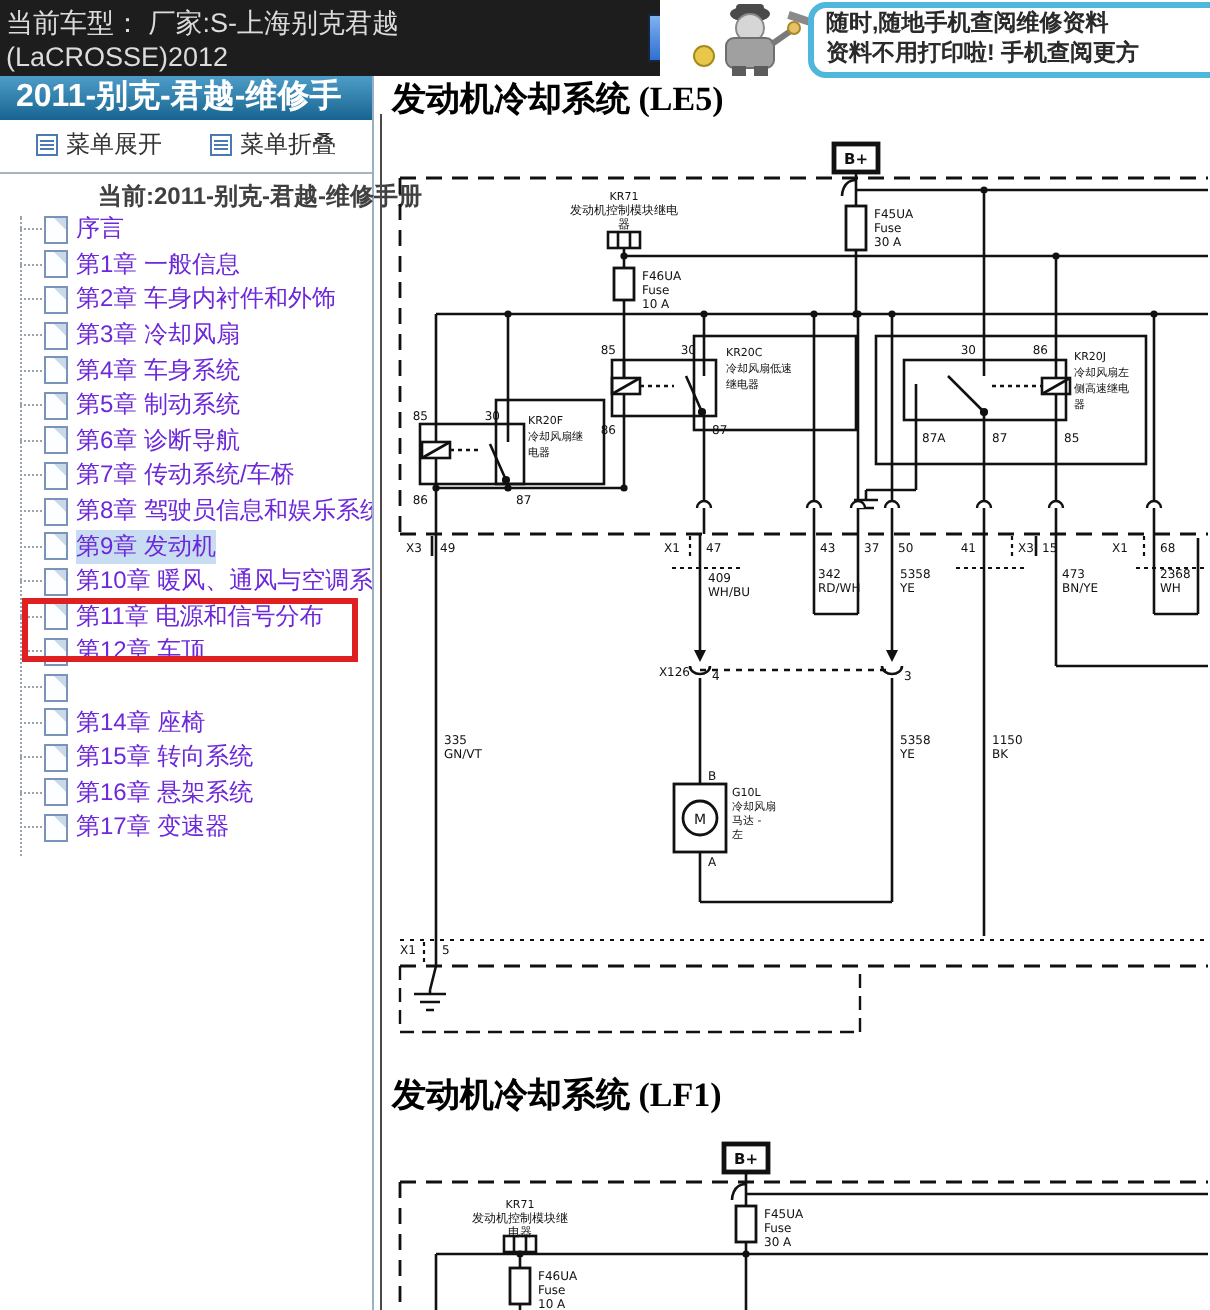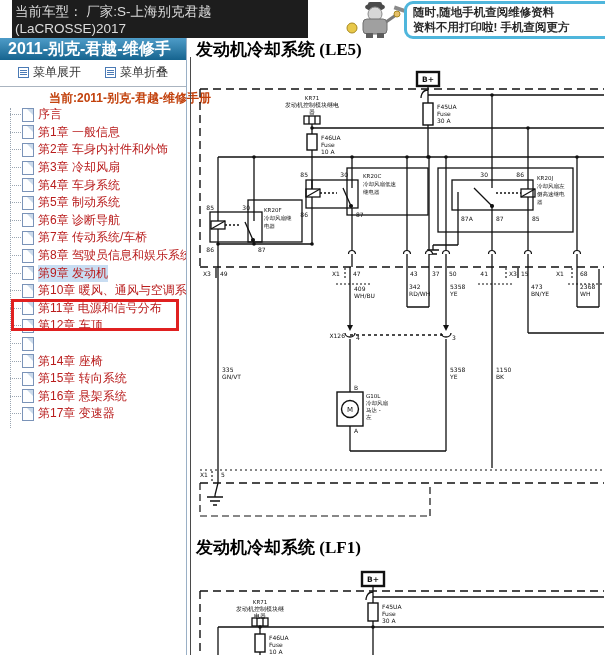--- a/index.html
+++ b/index.html
@@ -1,43 +1,43 @@
 <!DOCTYPE html>
 <html><head>
 <meta charset="utf-8">
 <style>
   html,body{margin:0;padding:0;}
   .page{position:relative;width:605px;height:655px;overflow:hidden;background:#fff;
         font-family:"Liberation Sans","DejaVu Sans",sans-serif;color:#111;}
   .abs{position:absolute;}
 
   
-  .topbar{left:12px;top:0;width:296px;height:38px;background:#1d1d1d;color:#dcdcdc;overflow:hidden;}
+  .topbar{left:0;top:0;width:330px;height:38px;background:#1d1d1d;color:#dcdcdc;overflow:hidden;}
   .topline1{left:3px;top:3px;font-size:13.5px;white-space:nowrap;}
   .topline2{left:3px;top:21px;font-size:13.5px;white-space:nowrap;}
   .navbtn{left:324px;top:7px;width:22px;height:22px;background:linear-gradient(#7fb2f0,#2f6fd0);
           border:1px solid #16273d;display:flex;align-items:center;justify-content:center;
           font-size:10px;color:#000;cursor:pointer;}
   .bubble{left:404px;top:1px;width:215px;height:30px;border:3px solid #4fb6dc;border-radius:9px;
           background:#fff;padding:1px 6px;font-size:11.5px;font-weight:600;color:#2a2a2a;
           line-height:15px;white-space:nowrap;overflow:hidden;}
 
   
   .sidebar{left:0;top:38px;width:186px;height:617px;background:#fff;border-right:1px solid #9ab0c6;}
   .sbheader{left:0;top:0;width:186px;height:22px;background:linear-gradient(180deg,#4e9cc8,#16648f);
             color:#fff;font-size:16px;font-weight:bold;line-height:22px;padding-left:8px;box-sizing:border-box;}
   .menurow{left:0;top:22px;width:186px;height:26px;margin-left:12px;}
   .menubtn{position:absolute;top:4px;display:flex;align-items:center;gap:4px;font-size:12px;color:#333;cursor:pointer;}
   .mdivider{left:0;top:48px;width:186px;height:1px;background:#aab4c0;}
   .treeroot{left:4px;top:52px;width:182px;height:16px;display:flex;align-items:center;gap:20px;
-            font-size:12px;font-weight:bold;color:#c2410c;white-space:nowrap;overflow:hidden;padding-left:25px;}
+            font-size:12px;font-weight:bold;color:#404040;white-space:nowrap;overflow:hidden;padding-left:25px;}
   .vline{left:10px;top:70px;width:1px;height:320px;border-left:1px dotted #9aa5b1;}
   .tree{left:0;top:68px;width:186px;}
   .titem{position:relative;height:17.6px;display:flex;align-items:center;white-space:nowrap;
-         overflow:hidden;font-size:12px;color:#b91c1c;cursor:pointer;}
+         overflow:hidden;font-size:12px;color:#6d28d9;cursor:pointer;}
   .tstub{display:inline-block;width:11px;margin-left:10px;border-top:1px dotted #9aa5b1;height:0;flex:none;}
   .dico{display:inline-block;width:10px;height:12px;background:#fdfeff;border:1px solid #7a93b8;
         margin:0 4px 0 1px;position:relative;flex:none;}
   .dico::after{content:'';position:absolute;top:0;right:0;border:3px solid;
         border-color:#c9d9ea #c9d9ea transparent transparent;}
   .titem.sel .tlabel{background:#c8ddf2;}
   .redbox{left:11px;top:261px;width:162px;height:26px;border:3px solid #e02020;z-index:5;pointer-events:none;}
 
   
   .contentborder{left:190px;top:57px;width:1px;height:598px;background:#4a4a4a;}
@@ -47,21 +47,21 @@
   svg{font-family:"DejaVu Sans",sans-serif;}
   svg text{fill:#111;}
 </style>
 </head>
 <body>
 
 <div class="page">
 
   <div class="abs topbar">
     <div class="abs topline1">当前车型：  厂家:S-上海别克君越</div>
-    <div class="abs topline2">(LaCROSSE)2017</div>
+    <div class="abs topline2">(LaCROSSE)2012</div>
     <div class="abs navbtn">
       <span>▶</span>
     </div>
   </div>
 
   <svg class="abs" style="left:344px;top:0" width="62" height="38">
     <circle cx="8" cy="28" r="5" fill="#e8c84a" stroke="#a98a20"></circle>
     <ellipse cx="31" cy="7" rx="10" ry="4" fill="#4a4a4a"></ellipse>
     <rect x="24" y="2" width="14" height="6" rx="2" fill="#4a4a4a"></rect>
     <circle cx="31" cy="14" r="7" fill="#d6d6d6" stroke="#8a8a8a"></circle>

